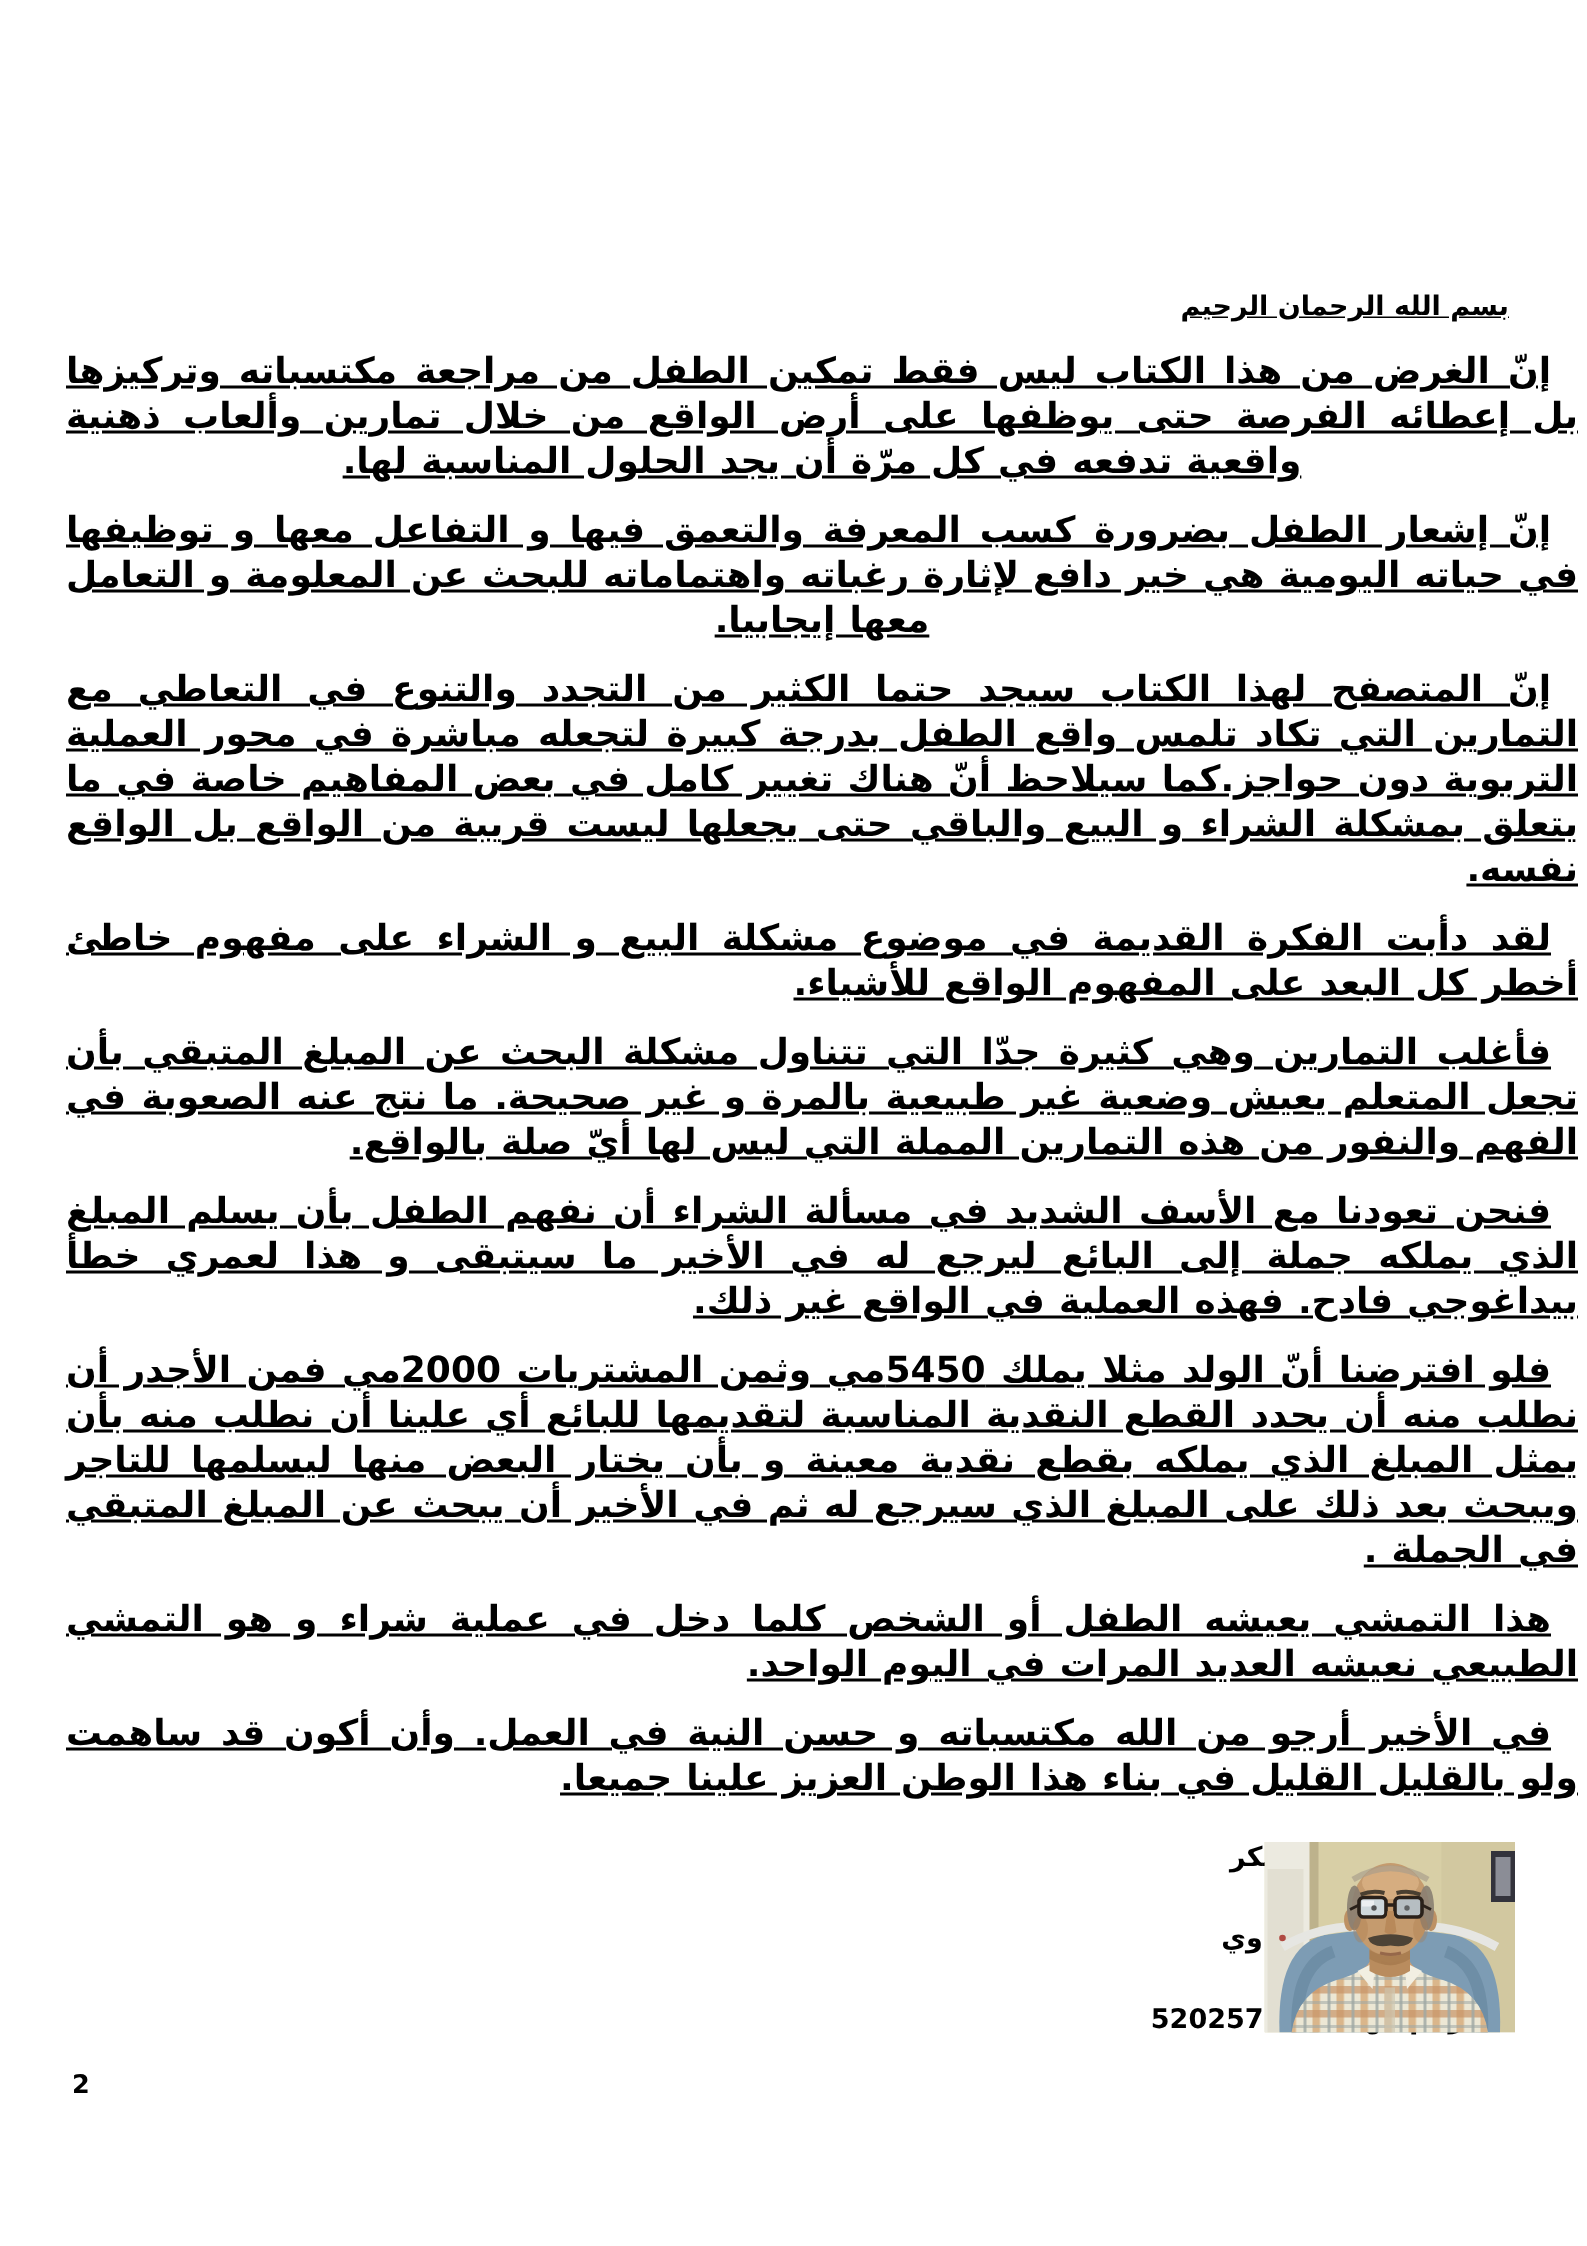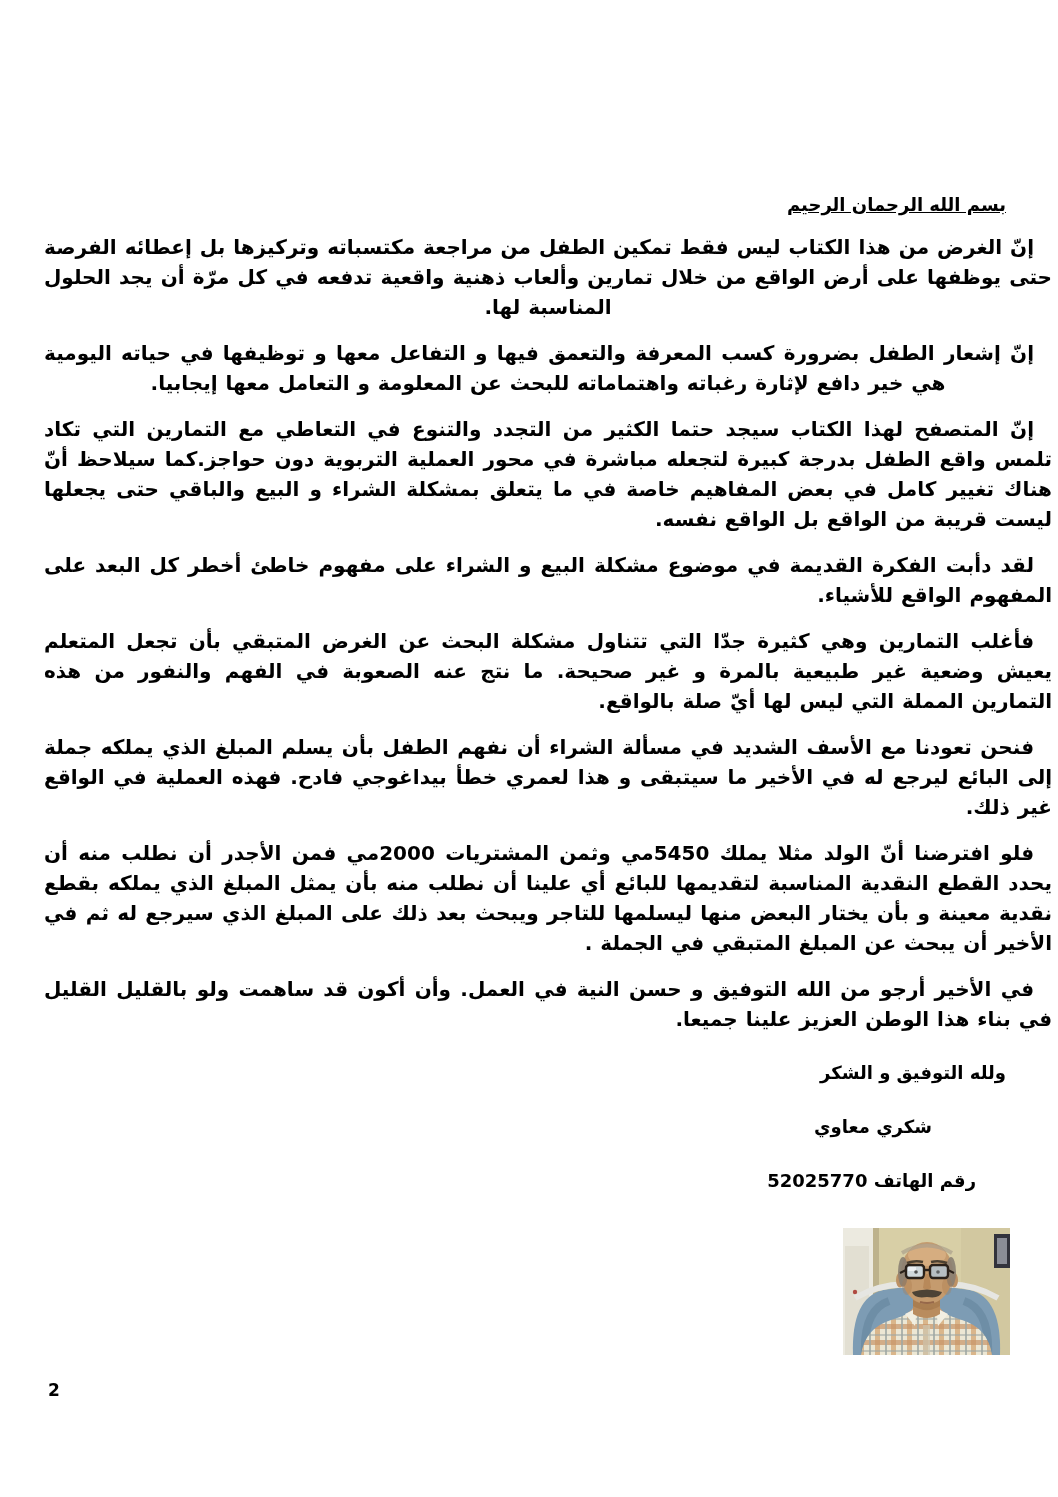--- a/index.html
+++ b/index.html
@@ -18,26 +18,27 @@
     direction:rtl;
   }
   .basmala {
     font-size:18px; line-height:30px;
     text-align:right;
     padding-right:46px;
     margin:0 0 12px 0;
     text-decoration:underline;
   }
   .paragraphs p {
-    font-size:20px; line-height:30px;
+    font-size:24px; line-height:30px;
     margin:0 0 16px 0;
     text-align:justify;
     text-align-last:right;
     text-indent:18px;
     word-spacing:1px;
+    text-decoration:underline;
   }
   .paragraphs p.center-last { text-align-last:center; }
   .closing { margin-top:8px; }
   .closing-line {
     font-size:18px; line-height:30px;
     text-align:right;
     margin-top:24px;
   }
   .c-tawfiq { padding-right:46px; margin-bottom:18px; }
   .c-author { padding-right:120px; margin-bottom:18px; }
@@ -60,24 +61,25 @@
 
 <div class="content">
 
   <div class="basmala">بسم الله الرحمان الرحيم</div>
 
   <div class="paragraphs">
       <p class="center-last">إنّ الغرض من هذا الكتاب ليس فقط تمكين الطفل من مراجعة مكتسباته وتركيزها بل إعطائه الفرصة حتى يوظفها على أرض الواقع من خلال تمارين وألعاب ذهنية واقعية تدفعه في كل مرّة أن يجد الحلول المناسبة لها.</p>
       <p class="center-last">إنّ إشعار الطفل بضرورة كسب المعرفة والتعمق فيها و التفاعل معها و توظيفها في حياته اليومية هي خير دافع لإثارة رغباته واهتماماته للبحث عن المعلومة و التعامل معها إيجابيا.</p>
       <p>إنّ المتصفح لهذا الكتاب سيجد حتما الكثير من التجدد والتنوع في التعاطي مع التمارين التي تكاد تلمس واقع الطفل بدرجة كبيرة لتجعله مباشرة في محور العملية التربوية دون حواجز.كما سيلاحظ أنّ هناك تغيير كامل في بعض المفاهيم خاصة في ما يتعلق بمشكلة الشراء و البيع والباقي حتى يجعلها ليست قريبة من الواقع بل الواقع نفسه.</p>
       <p>لقد دأبت الفكرة القديمة في موضوع مشكلة البيع و الشراء على مفهوم خاطئ أخطر كل البعد على المفهوم الواقع للأشياء.</p>
-      <p>فأغلب التمارين وهي كثيرة جدّا التي تتناول مشكلة البحث عن الغرض المتبقي بأن تجعل المتعلم يعيش وضعية غير طبيعية بالمرة و غير صحيحة. ما نتج عنه الصعوبة في الفهم والنفور من هذه التمارين المملة التي ليس لها أيّ صلة بالواقع.</p>
+      <p>فأغلب التمارين وهي كثيرة جدّا التي تتناول مشكلة البحث عن المبلغ المتبقي بأن تجعل المتعلم يعيش وضعية غير طبيعية بالمرة و غير صحيحة. ما نتج عنه الصعوبة في الفهم والنفور من هذه التمارين المملة التي ليس لها أيّ صلة بالواقع.</p>
       <p>فنحن تعودنا مع الأسف الشديد في مسألة الشراء أن نفهم الطفل بأن يسلم المبلغ الذي يملكه جملة إلى البائع ليرجع له في الأخير ما سيتبقى و هذا لعمري خطأ بيداغوجي فادح. فهذه العملية في الواقع غير ذلك.</p>
       <p>فلو افترضنا أنّ الولد مثلا يملك 5450مي وثمن المشتريات 2000مي فمن الأجدر أن نطلب منه أن يحدد القطع النقدية المناسبة لتقديمها للبائع أي علينا أن نطلب منه بأن يمثل المبلغ الذي يملكه بقطع نقدية معينة و بأن يختار البعض منها ليسلمها للتاجر ويبحث بعد ذلك على المبلغ الذي سيرجع له ثم في الأخير أن يبحث عن المبلغ المتبقي في الجملة .</p>
-      <p>في الأخير أرجو من الله التوفيق و حسن النية في العمل. وأن أكون قد ساهمت ولو بالقليل القليل في بناء هذا الوطن العزيز علينا جميعا.</p>
+      <p>هذا التمشي يعيشه الطفل أو الشخص كلما دخل في عملية شراء و هو التمشي الطبيعي نعيشه العديد المرات في اليوم الواحد.</p>
+      <p>في الأخير أرجو من الله مكتسباته و حسن النية في العمل. وأن أكون قد ساهمت ولو بالقليل القليل في بناء هذا الوطن العزيز علينا جميعا.</p>
     </div>
 
   <div class="closing">
     <div class="closing-line c-tawfiq">ولله التوفيق و الشكر</div>
     <div class="closing-line c-author">شكري معاوي</div>
     <div class="closing-line c-phone">
       <span>رقم الهاتف</span>
       <span> </span>
       <span class="num">52025770</span>
     </div>

